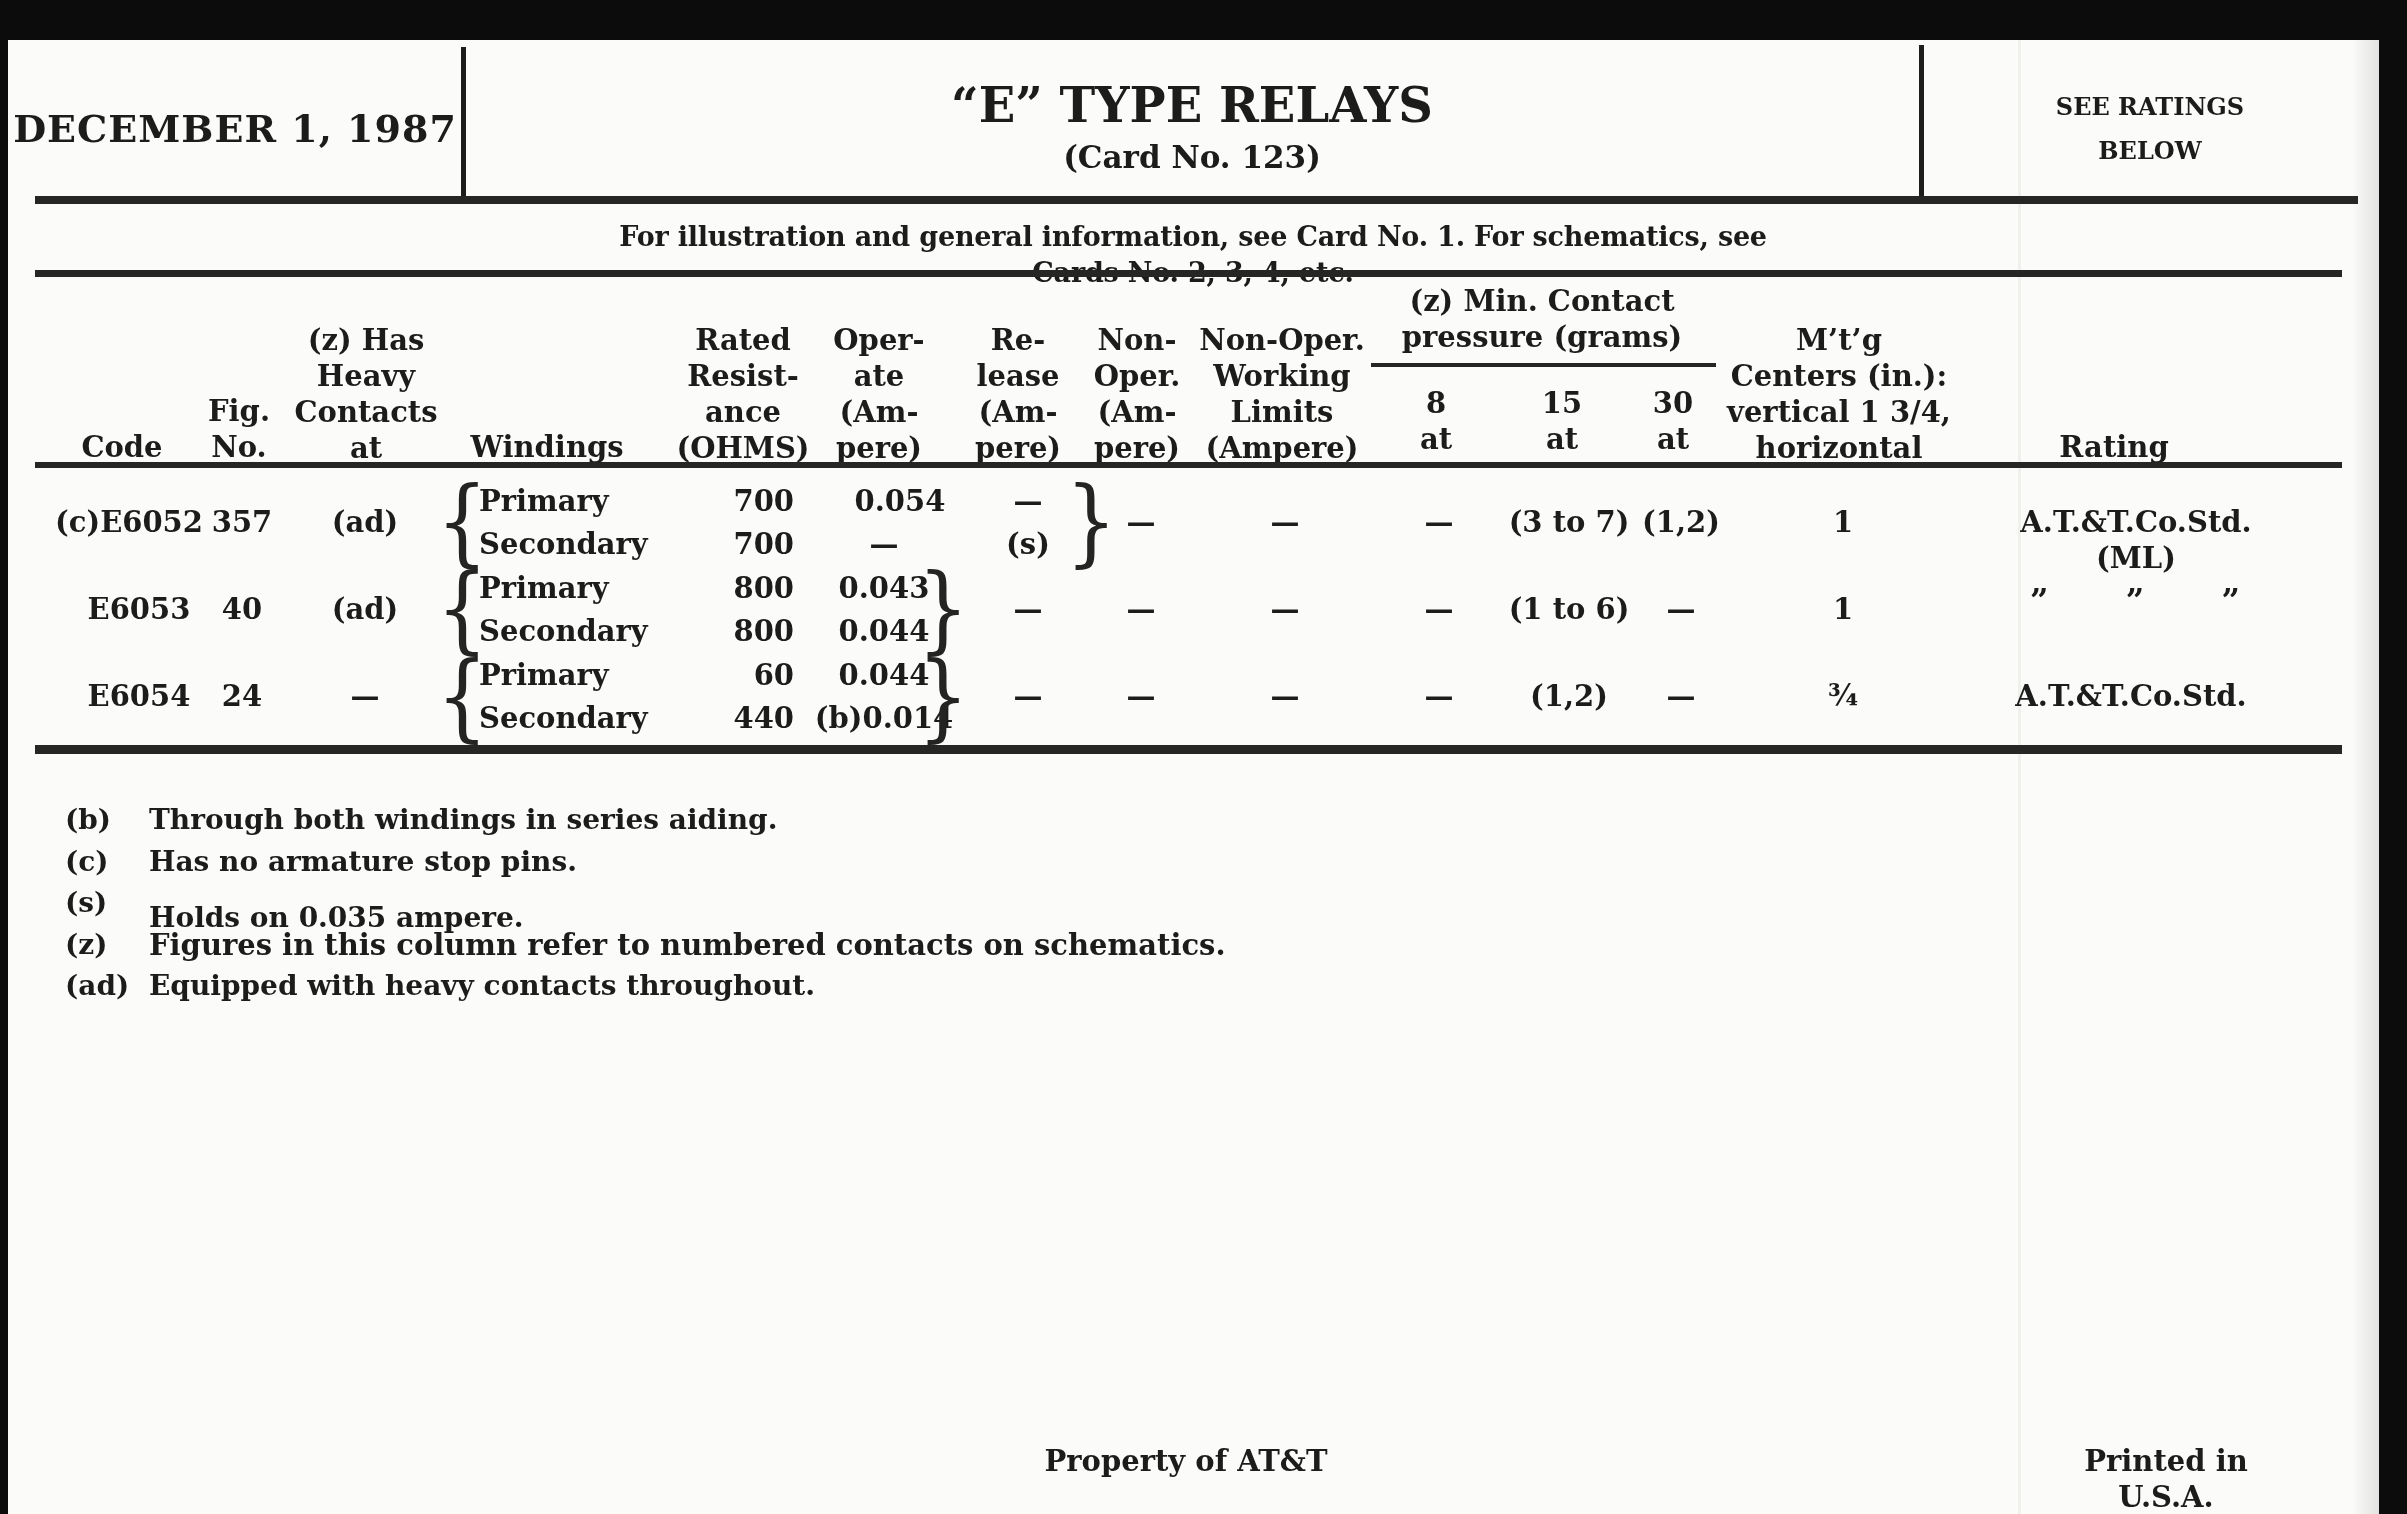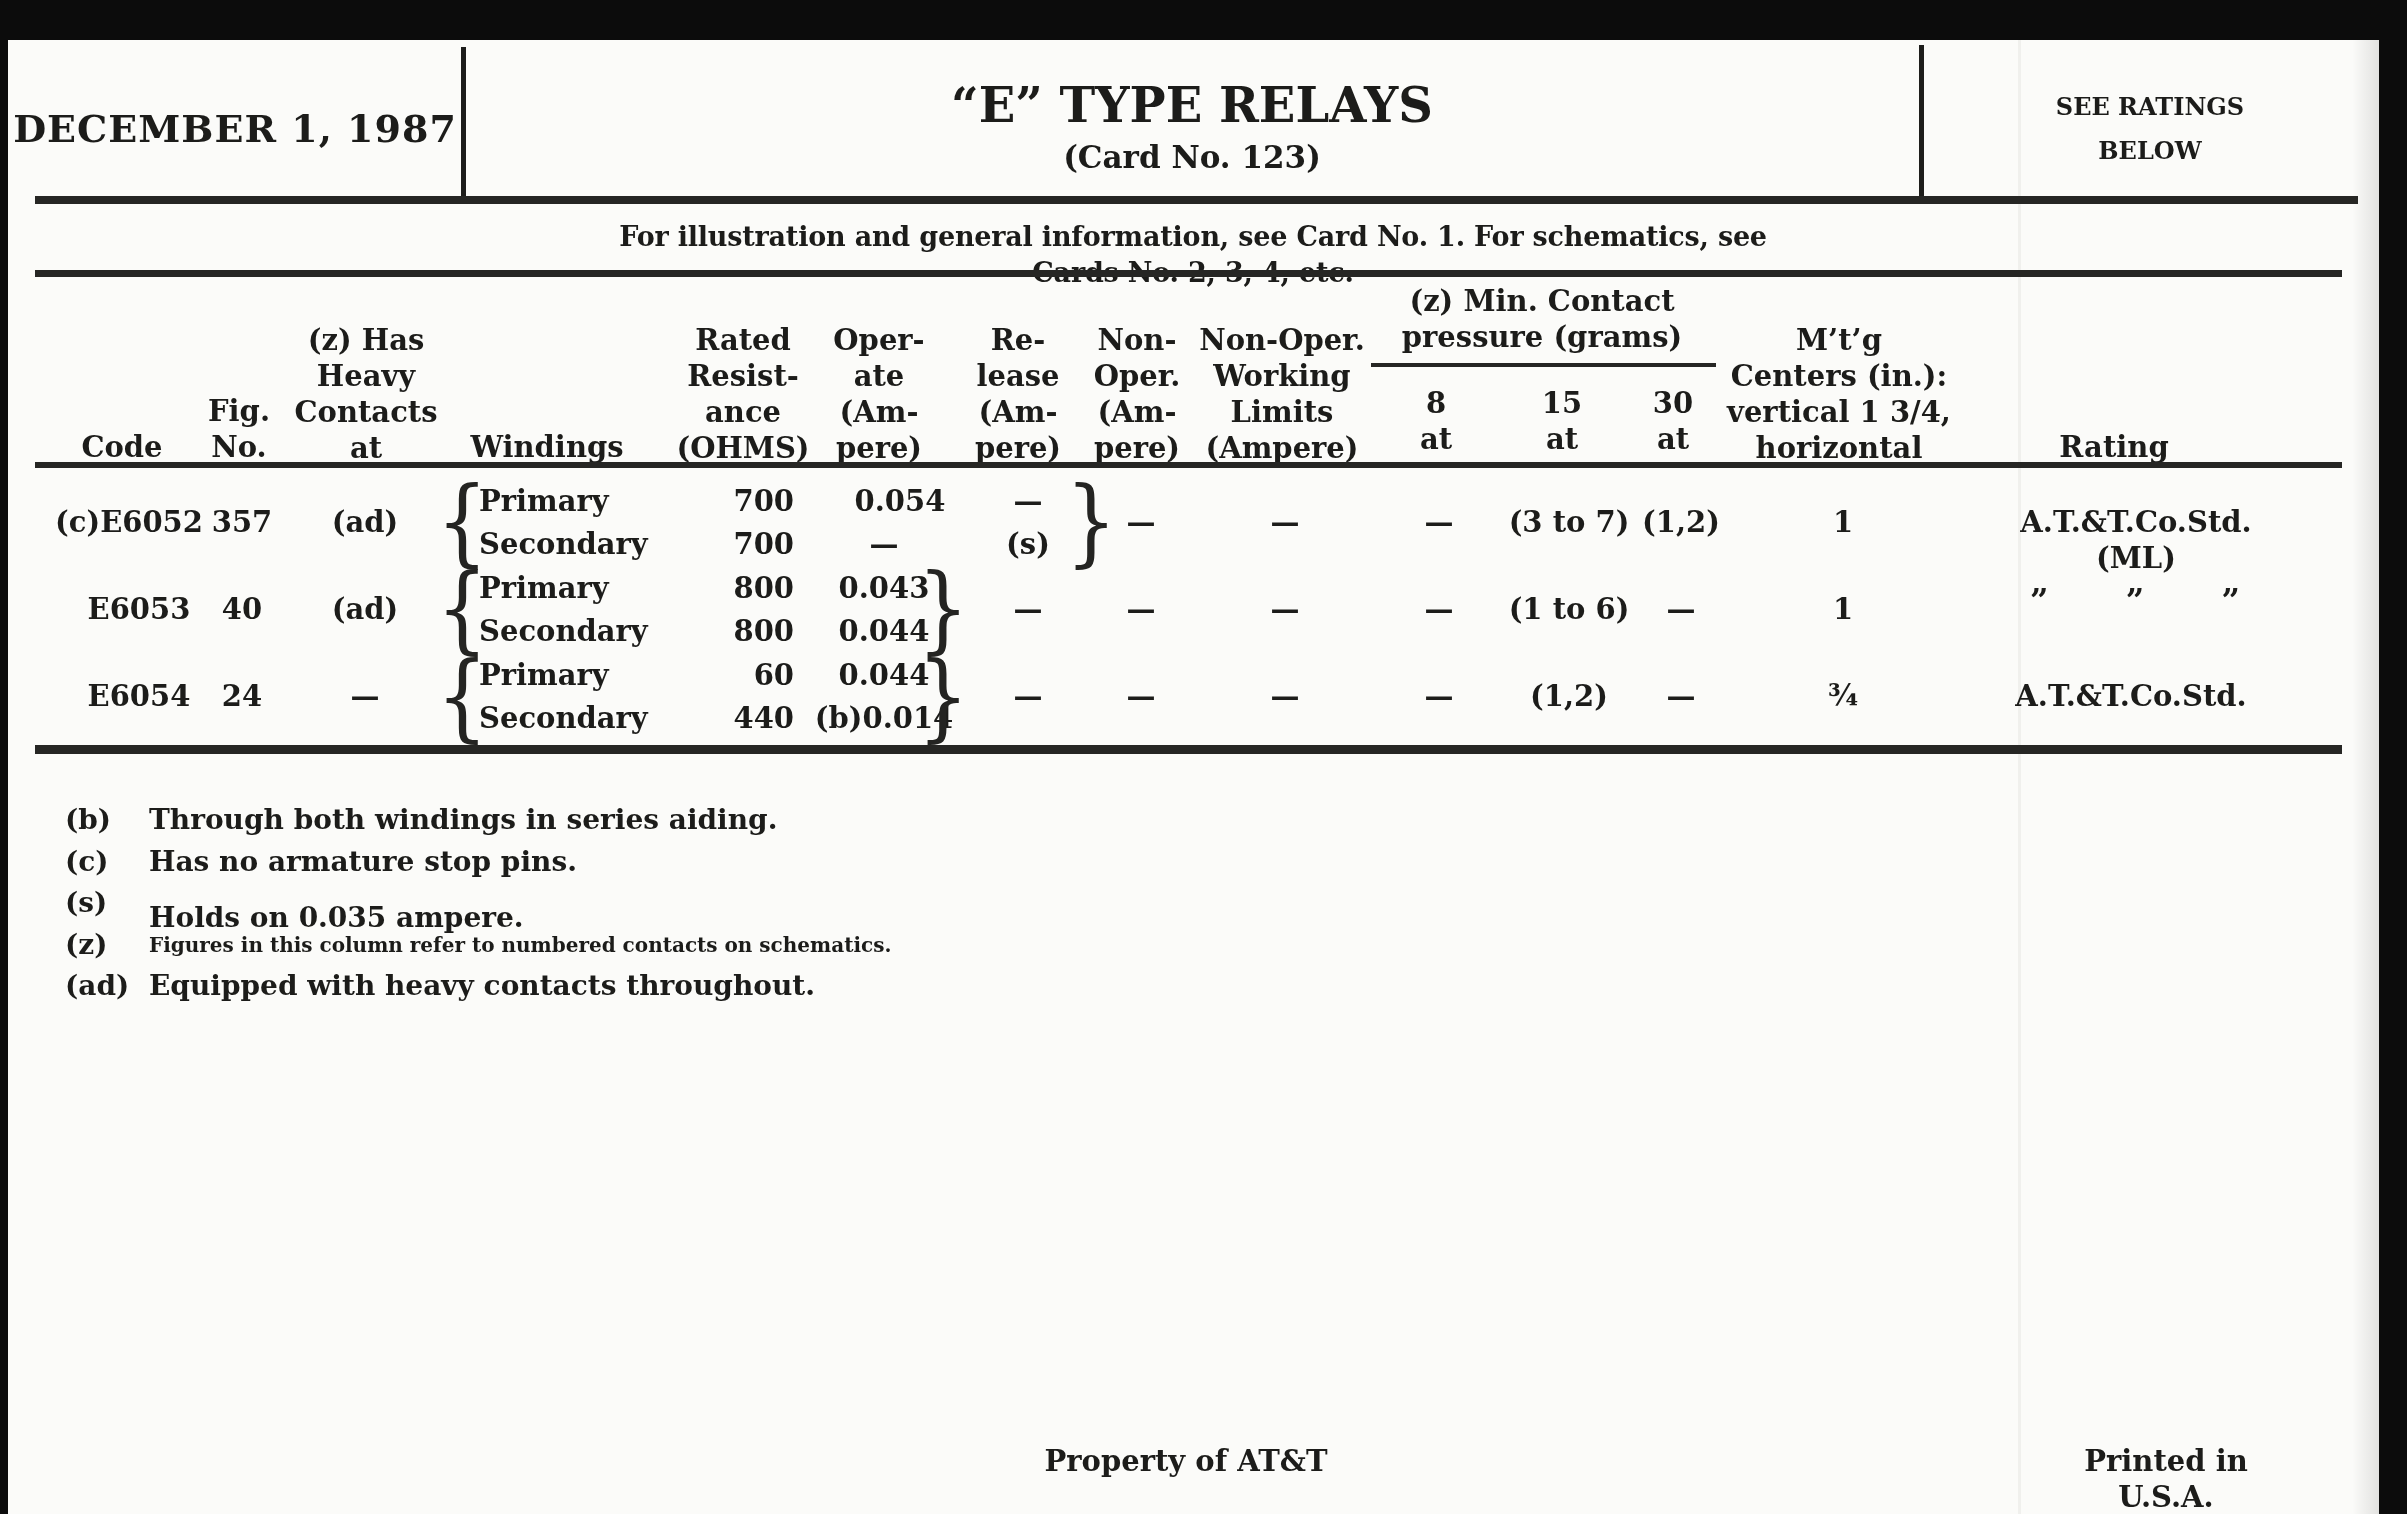--- a/index.html
+++ b/index.html
@@ -179,21 +179,21 @@
 </div>
 
 <div>
   <div class="t" style="left:65px;top:802px;font-size:28px">(b)</div>
   <div class="t" style="left:149px;top:802px;font-size:28px">Through both windings in series aiding.</div>
   <div class="t" style="left:65px;top:844px;font-size:28px">(c)</div>
   <div class="t" style="left:149px;top:844px;font-size:28px">Has no armature stop pins.</div>
   <div class="t" style="left:65px;top:885px;font-size:28px">(s)</div>
   <div class="t" style="left:149px;top:900px;font-size:28px">Holds on 0.035 ampere.</div>
   <div class="t" style="left:65px;top:927px;font-size:28px">(z)</div>
-  <div class="t" style="left:149px;top:927px;font-size:20px">Figures in this column refer to numbered contacts on schematics.</div>
+  <div class="t" style="left:149px;top:927px;font-size:29px">Figures in this column refer to numbered contacts on schematics.</div>
   <div class="t" style="left:65px;top:968px;font-size:28px">(ad)</div>
   <div class="t" style="left:149px;top:968px;font-size:28px">Equipped with heavy contacts throughout.</div>
 </div>
 
 <div>
   <div class="t c" style="left:1186px;top:1443px;font-size:29px">Property of AT&amp;T</div>
   <div class="t c" style="left:2166px;top:1443px;font-size:29px">Printed in U.S.A.</div>
 </div>
 
 

